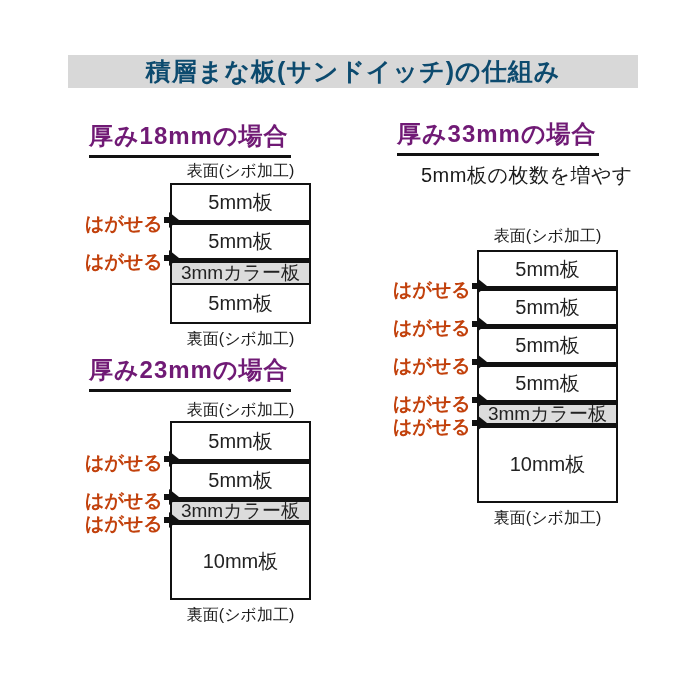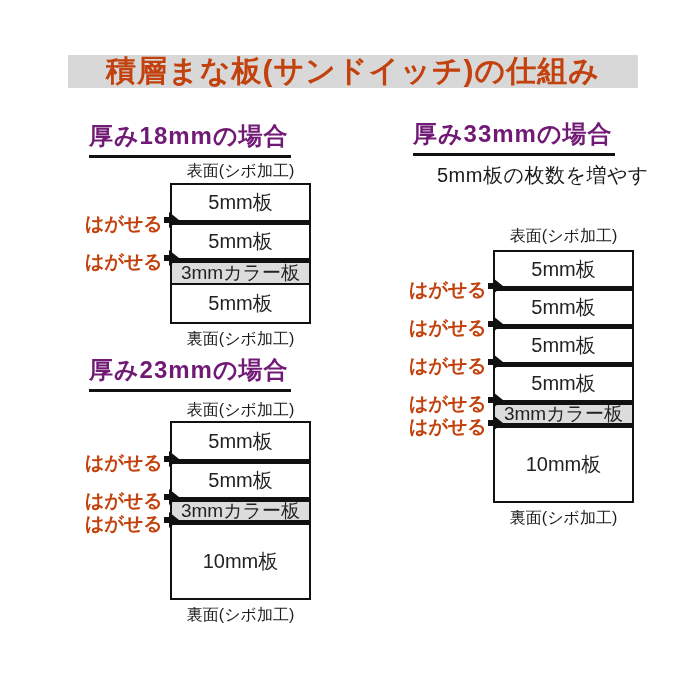--- a/index.html
+++ b/index.html
@@ -15,28 +15,28 @@
     background: #ffffff;
     overflow: hidden;
   }
   
   .title-bar {
     position: absolute;
     left: 68px; top: 55px;
     width: 570px; height: 33px;
     background: #d8d8d8;
     display: flex; align-items: center; justify-content: center;
-    font-size: 30px; font-weight: 700; letter-spacing: 1px;
-    color: #c2410c;
+    font-size: 25px; font-weight: 700; letter-spacing: 1px;
+    color: #0c4a6e;
   }
   
   .diagram { position: absolute; }
   #d18 { left: 85px; top: 120px; width: 230px; height: 225px; }
   #d23 { left: 85px; top: 354px; width: 230px; height: 275px; }
-  #d33 { left: 393px; top: 118px; width: 230px; height: 410px; margin-left: 16px; }
+  #d33 { left: 393px; top: 118px; width: 230px; height: 410px; }
 
   .section-header {
     position: absolute; left: 4px; top: 0;
     font-size: 24px; font-weight: 700; letter-spacing: 1px;
     border-bottom: 3px solid #111111;
     padding: 0 2px 3px 0;
     white-space: nowrap;
     color: #701a75;
   }
   .note {

